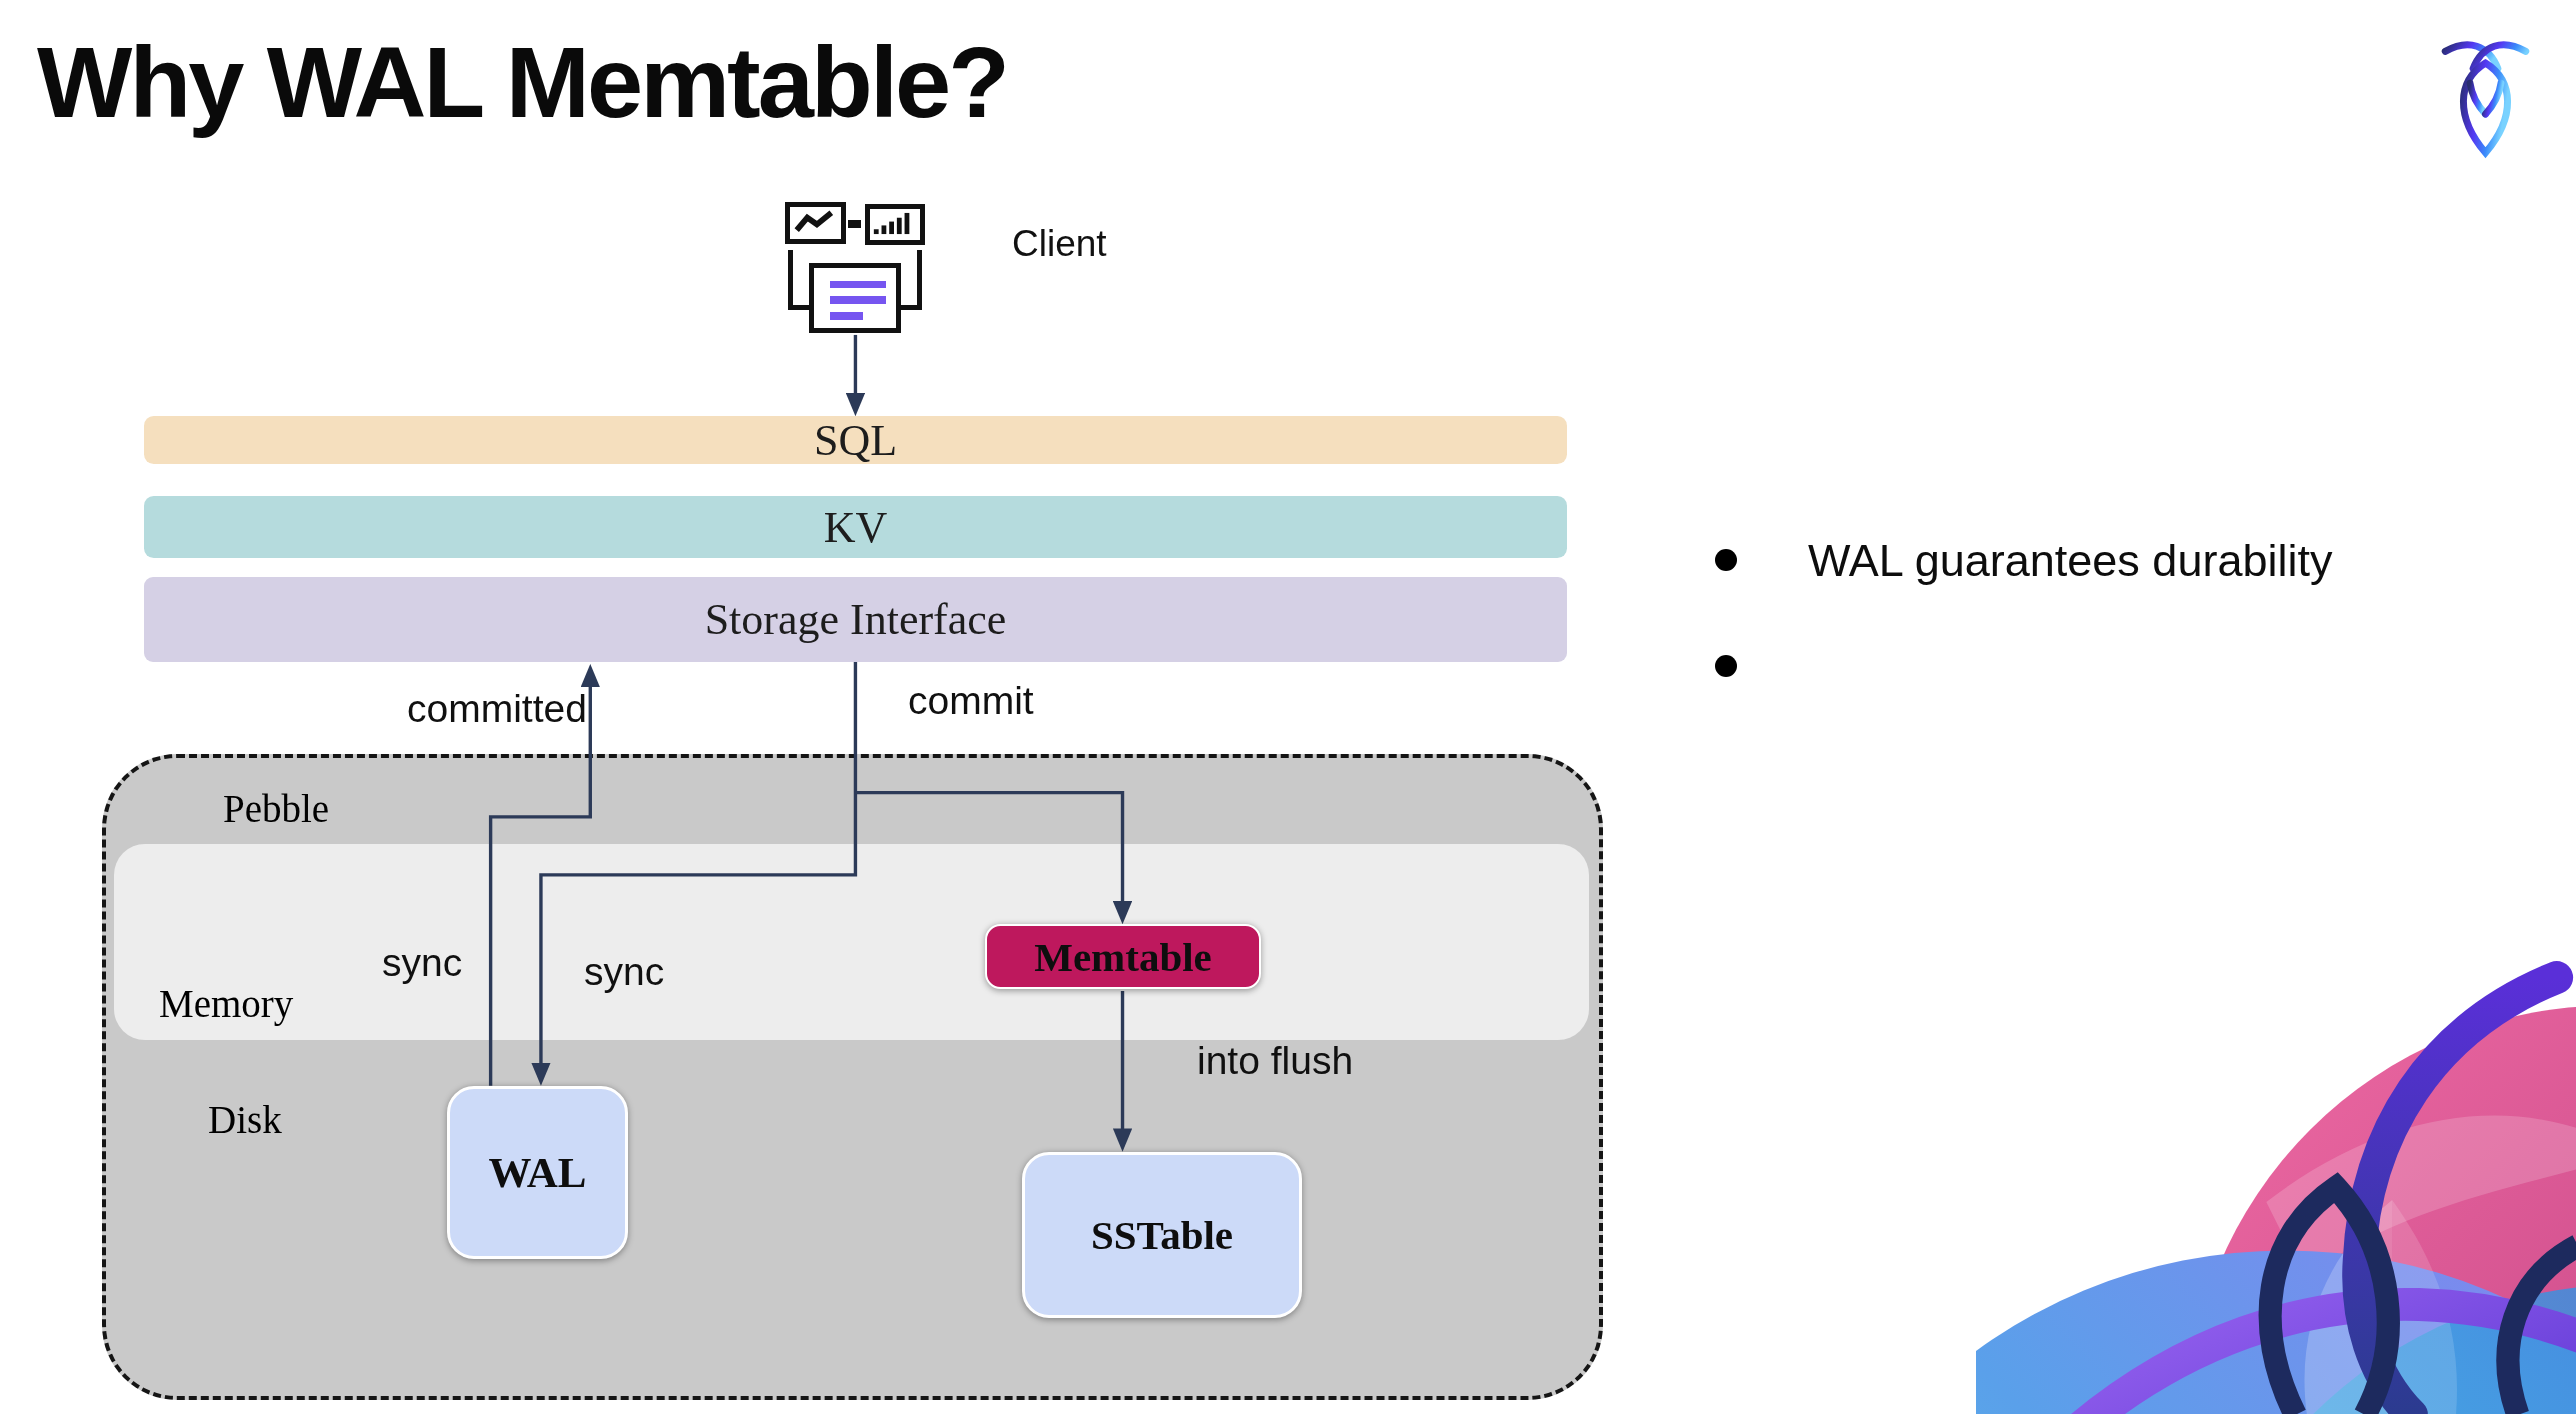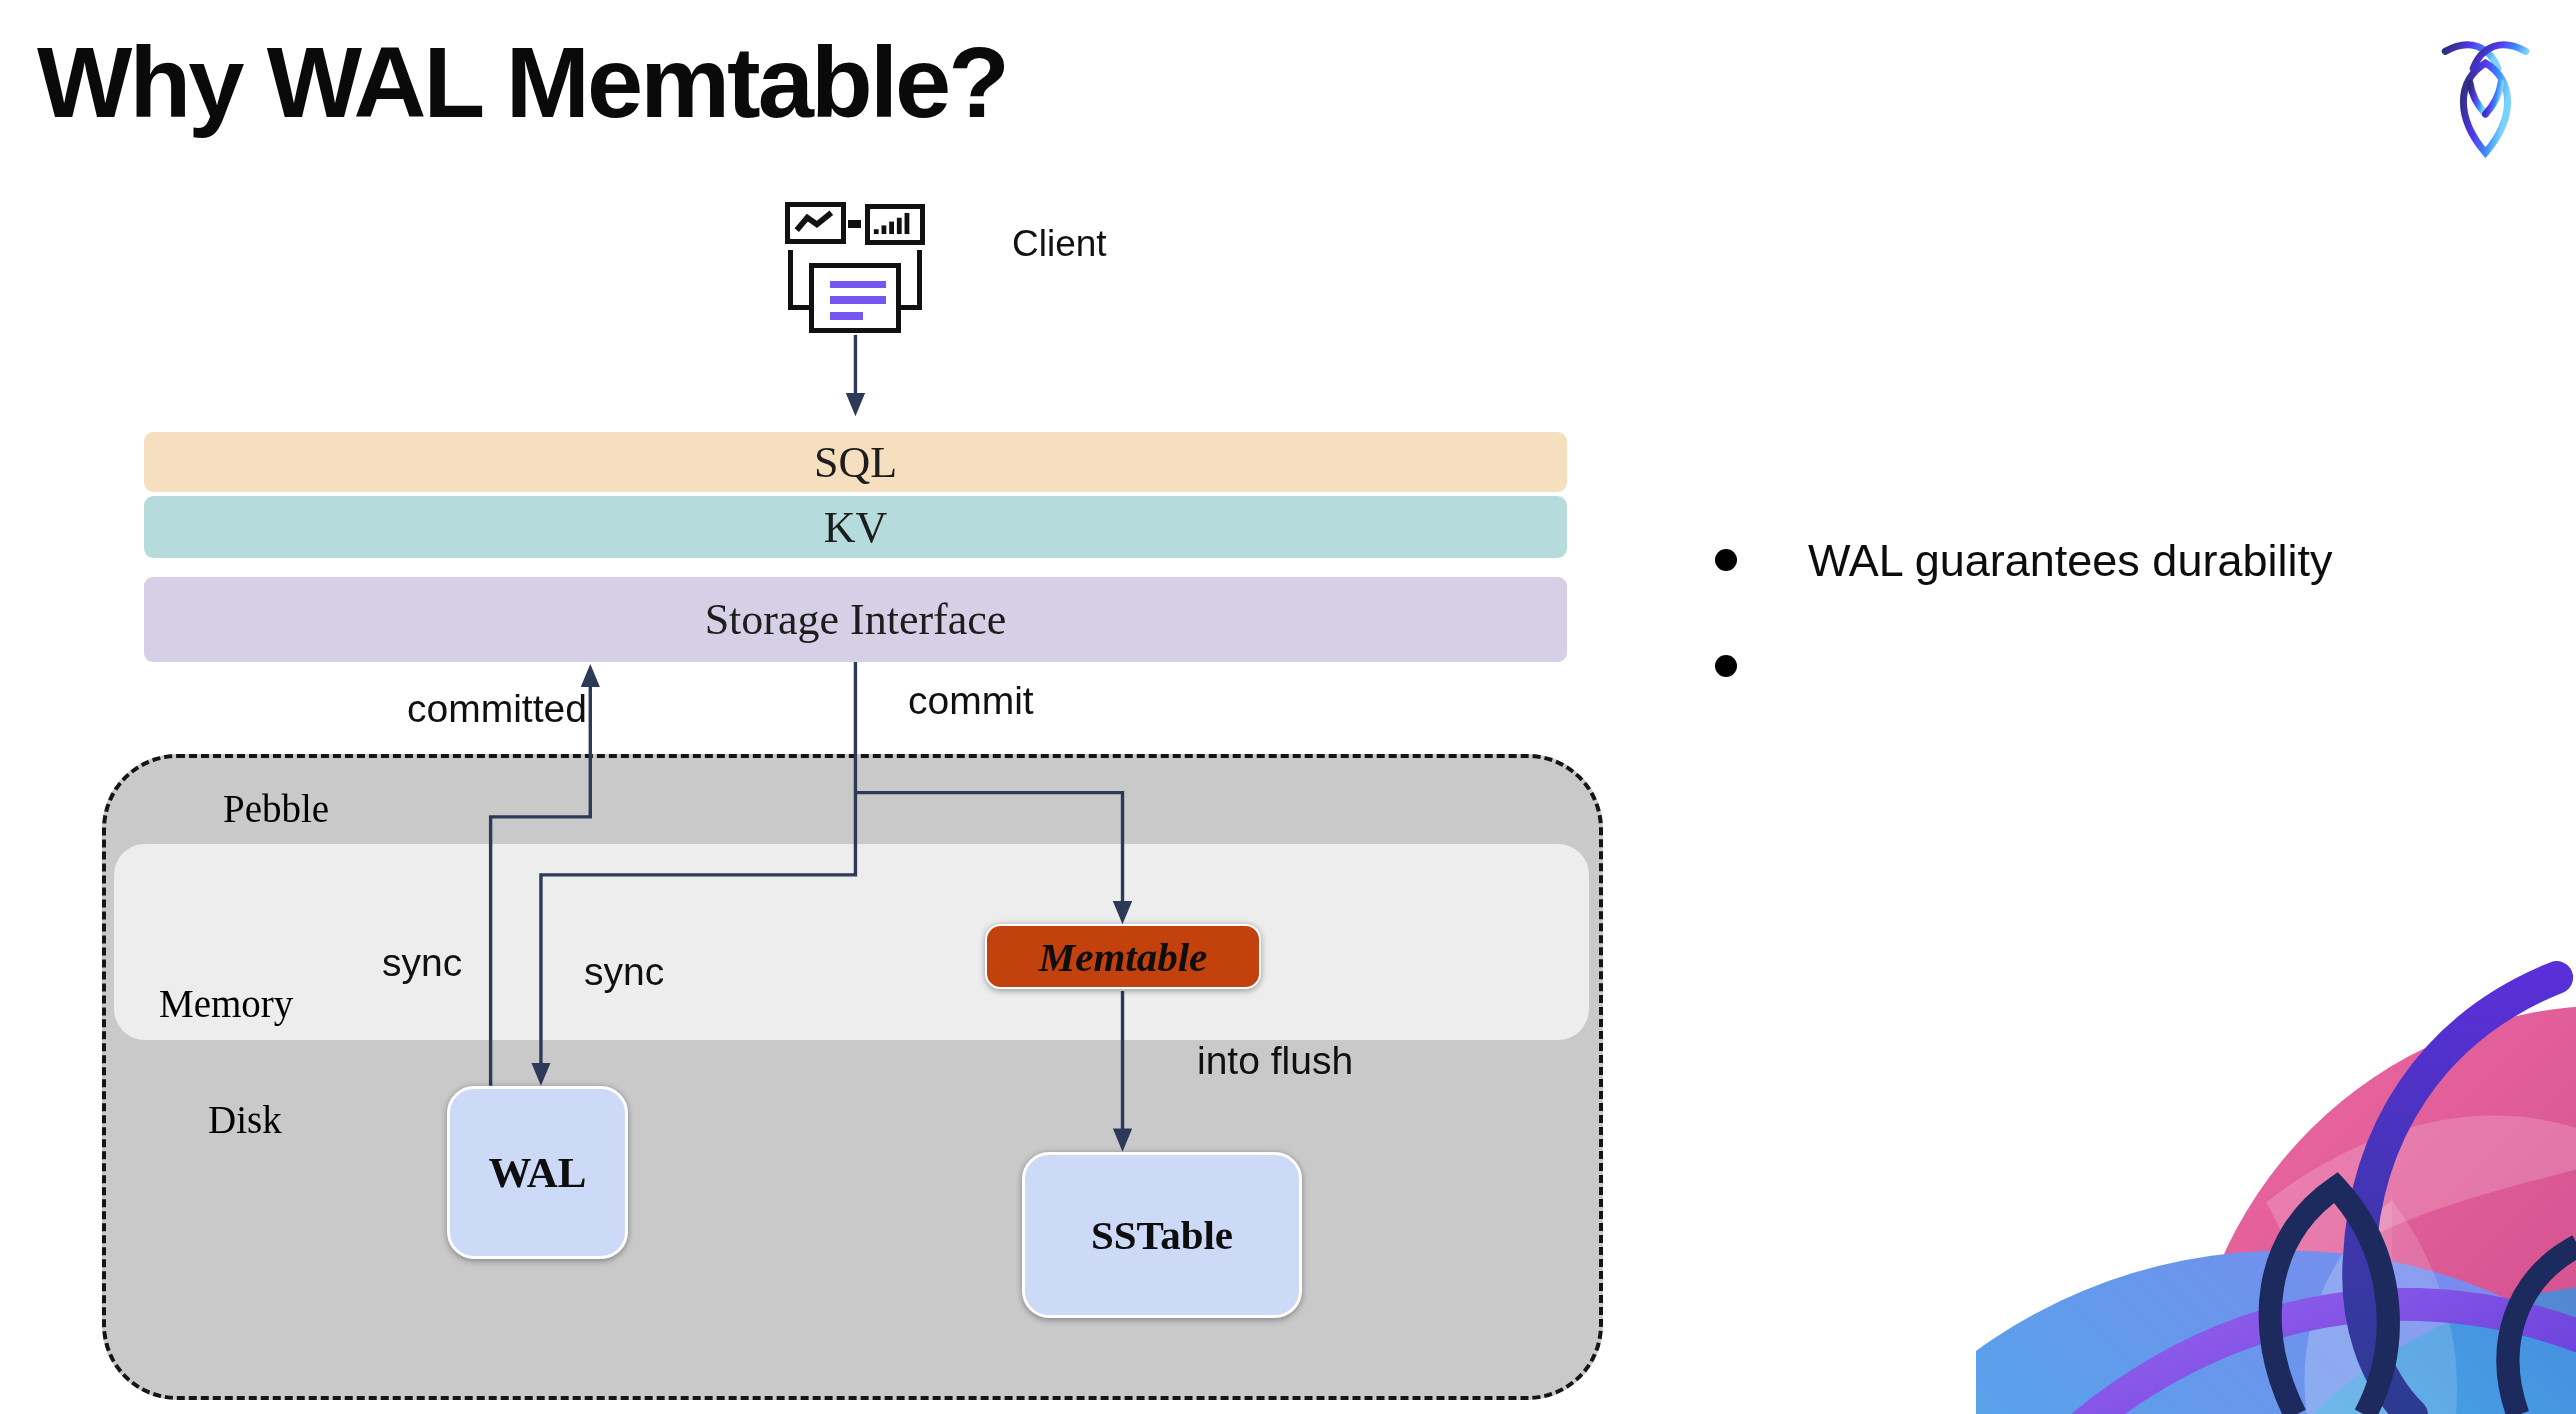--- a/index.html
+++ b/index.html
@@ -29,21 +29,21 @@
   .doc-line.l1{top:12.6px; width:56px;}
   .doc-line.l2{top:28px; width:56px;}
   .doc-line.l3{top:44px; width:33px;}
   .client-label{position:absolute; left:1012px; top:223px; font-size:37px; color:#111;}
   
   .bar{
     position:absolute; left:144px; width:1423px; border-radius:9.7px;
     display:flex; align-items:center; justify-content:center;
     font-family:"Liberation Serif", serif; font-size:44px; color:#1d1d1d;
   }
-  #bar-sql{top:432px; height:60px;}
+  #bar-sql{top:416px; height:48px;}
   #bar-kv{top:496px; height:62px;}
   #bar-storage{top:577px; height:85px;border-radius:9px;}
   
   .pebble{
     position:absolute; left:102px; top:754px; width:1501px; height:646px;
     border:4.8px dashed #151515; border-radius:75px; box-sizing:border-box; z-index:0;
   }
   .memory{
     position:absolute; left:114px; top:844px; width:1475px; height:196px;
     border-radius:31px; z-index:0;
@@ -162,21 +162,21 @@
     </defs>
     <g stroke="#2c3a58" stroke-width="3.5" fill="none">
       <path d="M884,346 V408" marker-end="url(#ah)"></path>
       <path d="M507,1122 V844 H610 V708" marker-end="url(#ah)"></path>
       <path d="M884,684 V904 H559 V1100" marker-end="url(#ah)"></path>
       <path d="M884,819 H1160 V933" marker-end="url(#ah)"></path>
       <path d="M1160,1024 V1168" marker-end="url(#ah)"></path>
     </g>
   </svg>
 
-  <div class="node" id="node-memtable" style="background: #c2410c; font-style: italic;">
+  <div class="node" id="node-memtable" style="background: #be185d;">
     <span>Memtable</span>
   </div>
   <div class="node" id="node-wal" style="background: rgb(204, 218, 248);">
     <span>WAL</span>
   </div>
   <div class="node" id="node-sstable" style="background: rgb(204, 218, 248);">
     <span>SSTable</span>
   </div>
 
   <div class="bullets">

